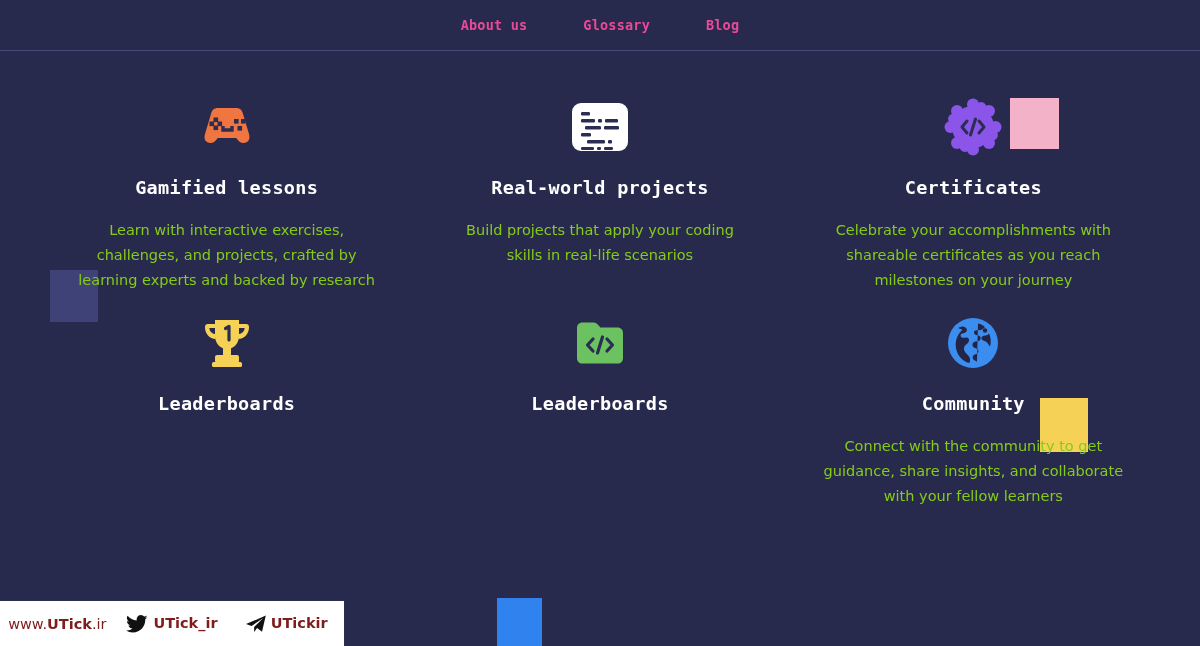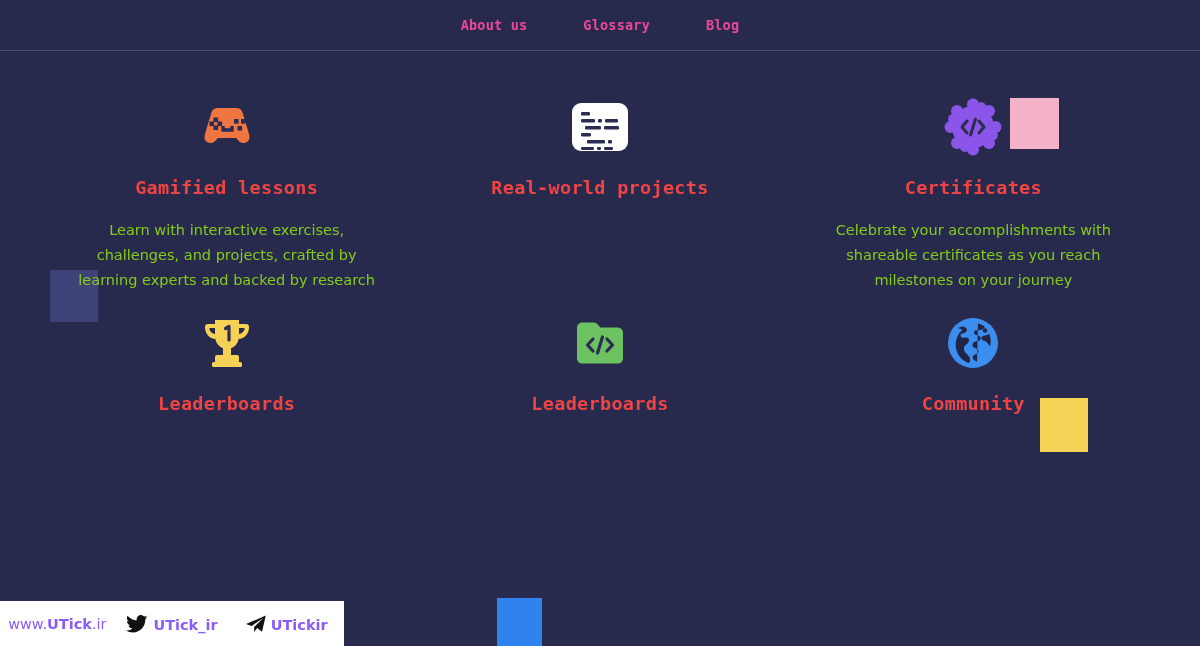--- a/index.html
+++ b/index.html
@@ -90,21 +90,21 @@
     height: 64px;
     display: flex;
     align-items: center;
     justify-content: center;
     margin-bottom: 18px;
   }
   .feature-title {
     font-family: "DejaVu Sans Mono", monospace;
     font-weight: bold;
     font-size: 18.5px;
-    color: #ef4444;
+    color: #ffffff;
     letter-spacing: 0.3px;
     margin-bottom: 20px;
     white-space: nowrap;
   }
   .feature-desc {
     font-size: 14.5px;
     line-height: 24.8px;
     color: #84cc16;
     max-width: 300px;
   }
@@ -120,25 +120,25 @@
     background: #ffffff;
     border-top: 1px solid #2b2d52;
     border-right: 1px solid #2b2d52;
     display: flex;
     align-items: center;
     color: #111111;
   }
   .wm-item {
     flex: 1;
     display: flex;
-    align-items: flex-end;
+    align-items: flex-start;
     justify-content: center;
     gap: 5px;
     font-size: 14.5px;
-    color: #8b5cf6;
+    color: #7f1d1d;
     white-space: nowrap;
   }
   .wm-site { font-size: 14.5px; }
   .wm-site b { font-weight: bold; }
   .wm-label { font-weight: bold; font-size: 14.5px; }
   .wm-icon { display: flex; align-items: center; }
 </style>
 </head>
 <body>
 
@@ -189,20 +189,21 @@
           <rect x="11" y="32" width="10" height="3.4" rx="1.2"></rect>
           <rect x="17" y="39" width="18" height="3.4" rx="1.2"></rect>
           <rect x="38" y="39" width="4" height="3.4" rx="1.2"></rect>
           <rect x="11" y="46" width="13" height="3.0" rx="1.2"></rect>
           <rect x="27" y="46" width="4" height="3.0" rx="1.2"></rect>
           <rect x="34" y="46" width="9" height="3.0" rx="1.2"></rect>
         </g>
       </svg>
     </div>
     <h3 class="feature-title">Real-world projects</h3>
+    <p class="feature-desc">Build projects that apply your coding skills in real-life scenarios</p>
   </section>
 
   <section class="feature-card">
     <div class="feature-icon">
       <svg width="58" height="58" viewBox="0 0 58 58" aria-hidden="true">
         <g fill="#8b55ea">
           <circle cx="29" cy="29" r="21"></circle>
           <g>
             <circle cx="29" cy="6.5" r="6"></circle>
             <circle cx="29" cy="51.5" r="6"></circle>
@@ -266,20 +267,21 @@
         <circle cx="28" cy="28" r="25" fill="#3b8eef"></circle>
         <g fill="#232546">
           <path d="M13 13c3-2 6-2 8 0 1.6 1.6 1 3.4-.6 4.4-1.4.9-3 .4-4.2 1.6-1.2 1.2-.6 3 .8 3.6 1.8.8 3.8-.6 5.6.2 1.6.7 1.8 2.6 1 4.2-1 2-3.2 2.6-4.2 4.6-.9 1.8-.4 4 .8 5.6 1.4 1.9 3.4 3 4.4 5.2.8 1.8.7 4-.5 5.6-2.6-.7-5-2-7-3.8-4-3.6-6.4-8.8-6.4-14.4 0-6 2.6-11.4 6.8-15z"></path>
           <path d="M33 8.5c2.6.6 5 1.8 7 3.4-1.2 1.6-2.8 2.8-4.6 3.2-1.8.4-3.6-.4-5.2.4-1.4.8-1.6 2.8-.4 3.8 1.4 1.2 3.6.8 5 2 1.2 1 1.2 3 0 4-1.6 1.4-4 .8-5.8 1.8-1.6.9-2 3.2-1 4.6 1 1.4 3 1.4 4.4 2.4 1.2.9 1.4 2.8.4 4-1.2 1.4-3.4 1.2-4.6 2.6-1 1.2-.6 3 .4 4 1 .9 2.4 1 3.4 2"></path>
           <path d="M44.6 20c1.4 3.6 1.6 7.6.4 11.4-1.4-1.2-2-3.2-3.4-4.4-1.2-1-3-1-4.2-2-1.2-1-1.2-3 .2-3.8 1.6-1 3.8-.2 5.2-1.4.8-.7 1.2-1.8 1.8.2z"></path>
           <circle cx="40" cy="15.5" r="2.2"></circle>
         </g>
       </svg>
     </div>
     <h3 class="feature-title">Community</h3>
+    <p class="feature-desc">Connect with the community to get guidance, share insights, and collaborate with your fellow learners</p>
   </section>
 
 </main>
 
 <div class="watermark">
   <div class="wm-item">
     <span class="wm-site">
       <span>www.</span><b>UTick</b><span>.ir</span>
     </span>
   </div>

